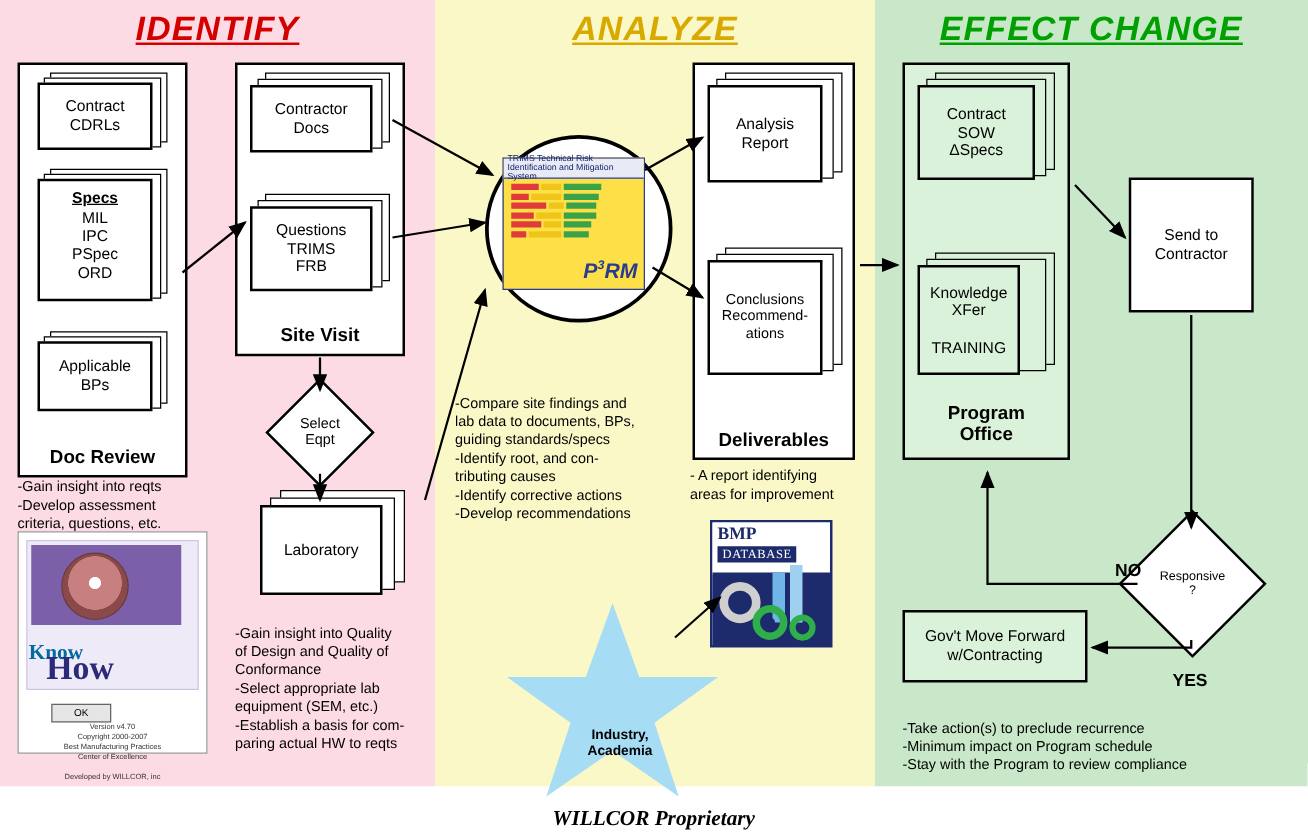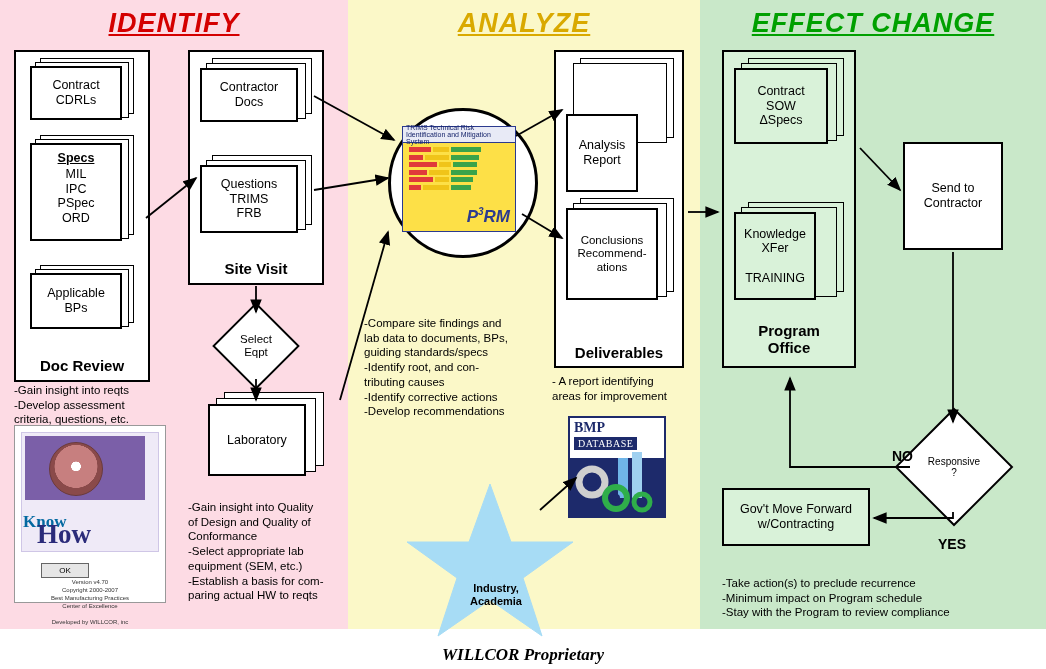--- a/index.html
+++ b/index.html
@@ -214,21 +214,21 @@
     </div>
     <div class="p3rm">P<sup style="font-size:10px;">3</sup>RM</div>
   </div>
 
   <div class="abs group" style="left:554px;top:50px;width:130px;height:318px;"></div>
   <div class="group-label" style="left:554px;top:344px;width:130px;">Deliverables</div>
 
   <div class="stackwrap" style="left:566px;top:58px;width:110px;height:90px;">
     <div class="sh" style="left:14px;top:0;width:92px;height:78px;"></div>
     <div class="sh" style="left:7px;top:5px;width:92px;height:78px;"></div>
-    <div class="box abs" style="left:0;top:10px;width:72px;height:78px;white-space:pre-line;margin-top:46px;">Analysis
+    <div class="box abs" style="left:0;top:10px;width:92px;height:78px;white-space:pre-line;">Analysis
 Report</div>
   </div>
 
   <div class="stackwrap" style="left:566px;top:198px;width:110px;height:106px;">
     <div class="sh" style="left:14px;top:0;width:92px;height:92px;"></div>
     <div class="sh" style="left:7px;top:5px;width:92px;height:92px;"></div>
     <div class="box abs" style="left:0;top:10px;width:92px;height:92px;white-space:pre-line;font-size:11.5px;">Conclusions
 Recommend-
 ations</div>
   </div>

